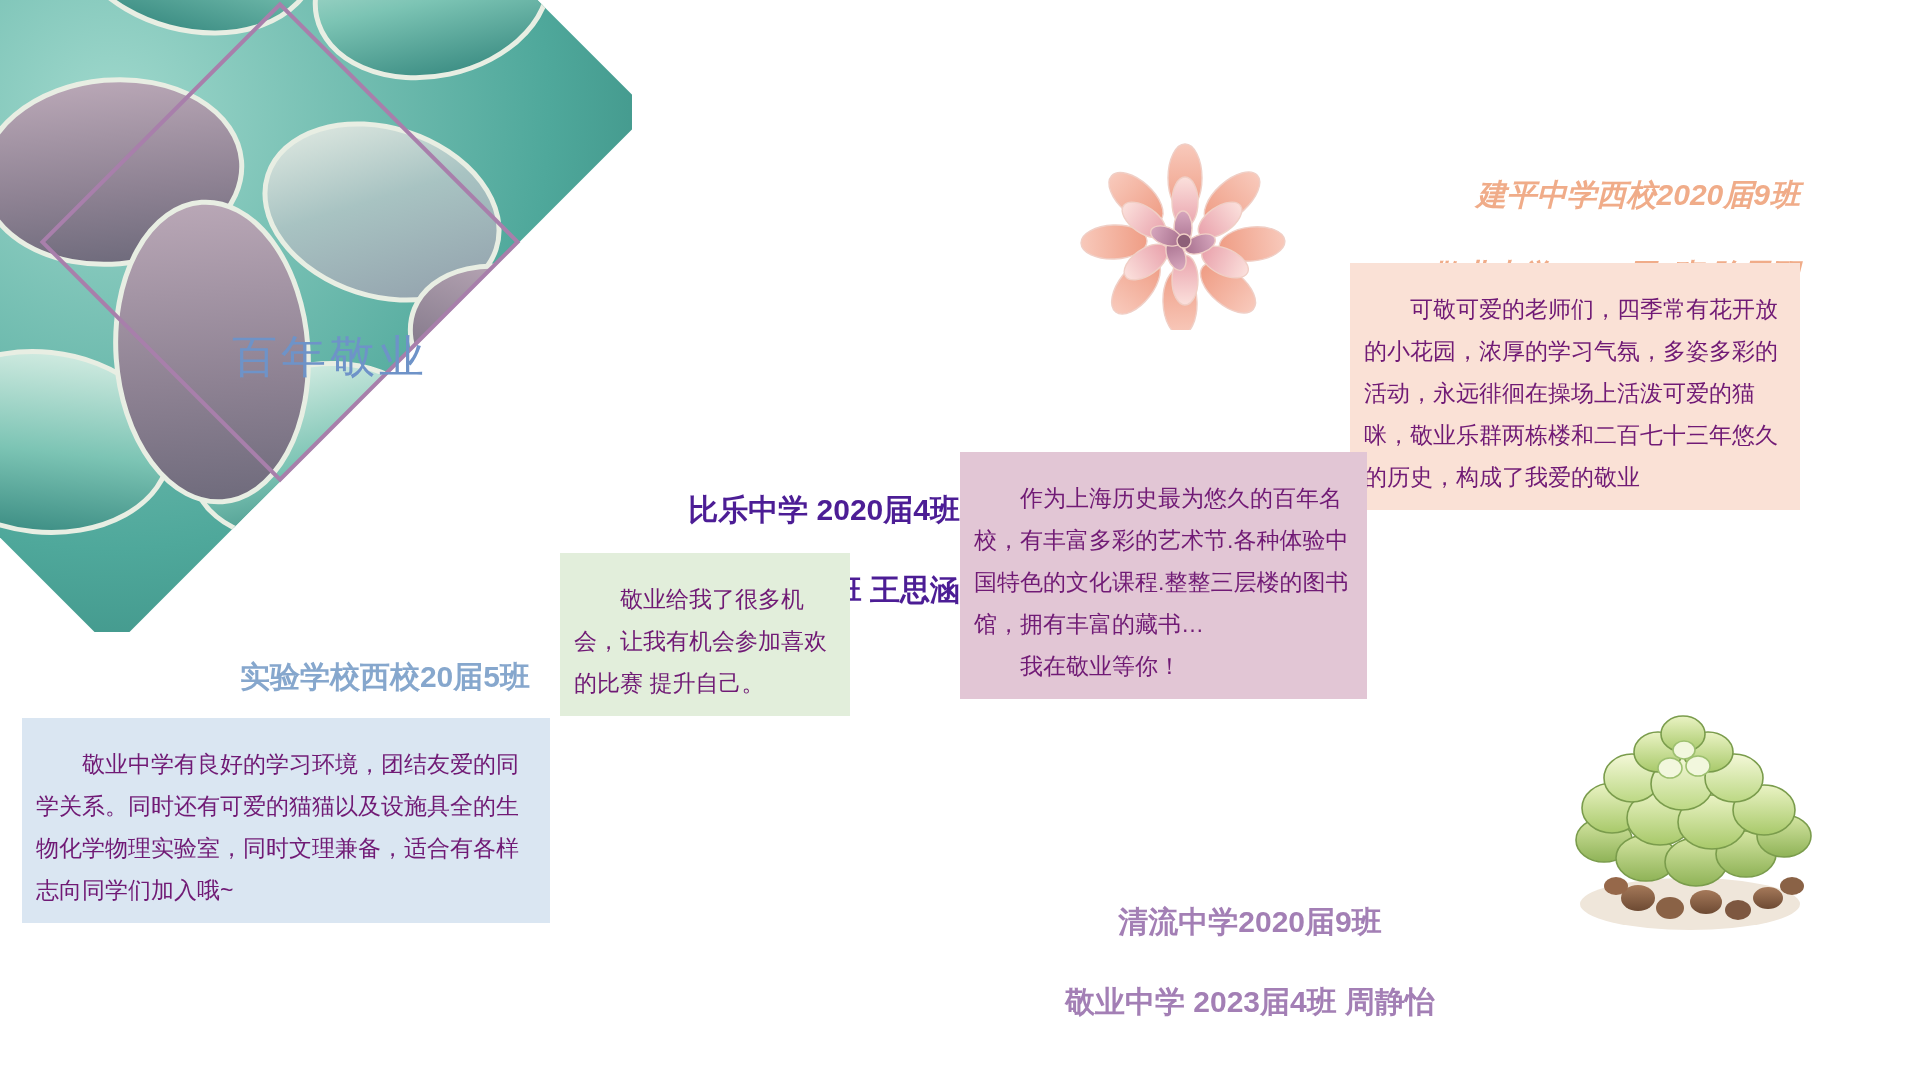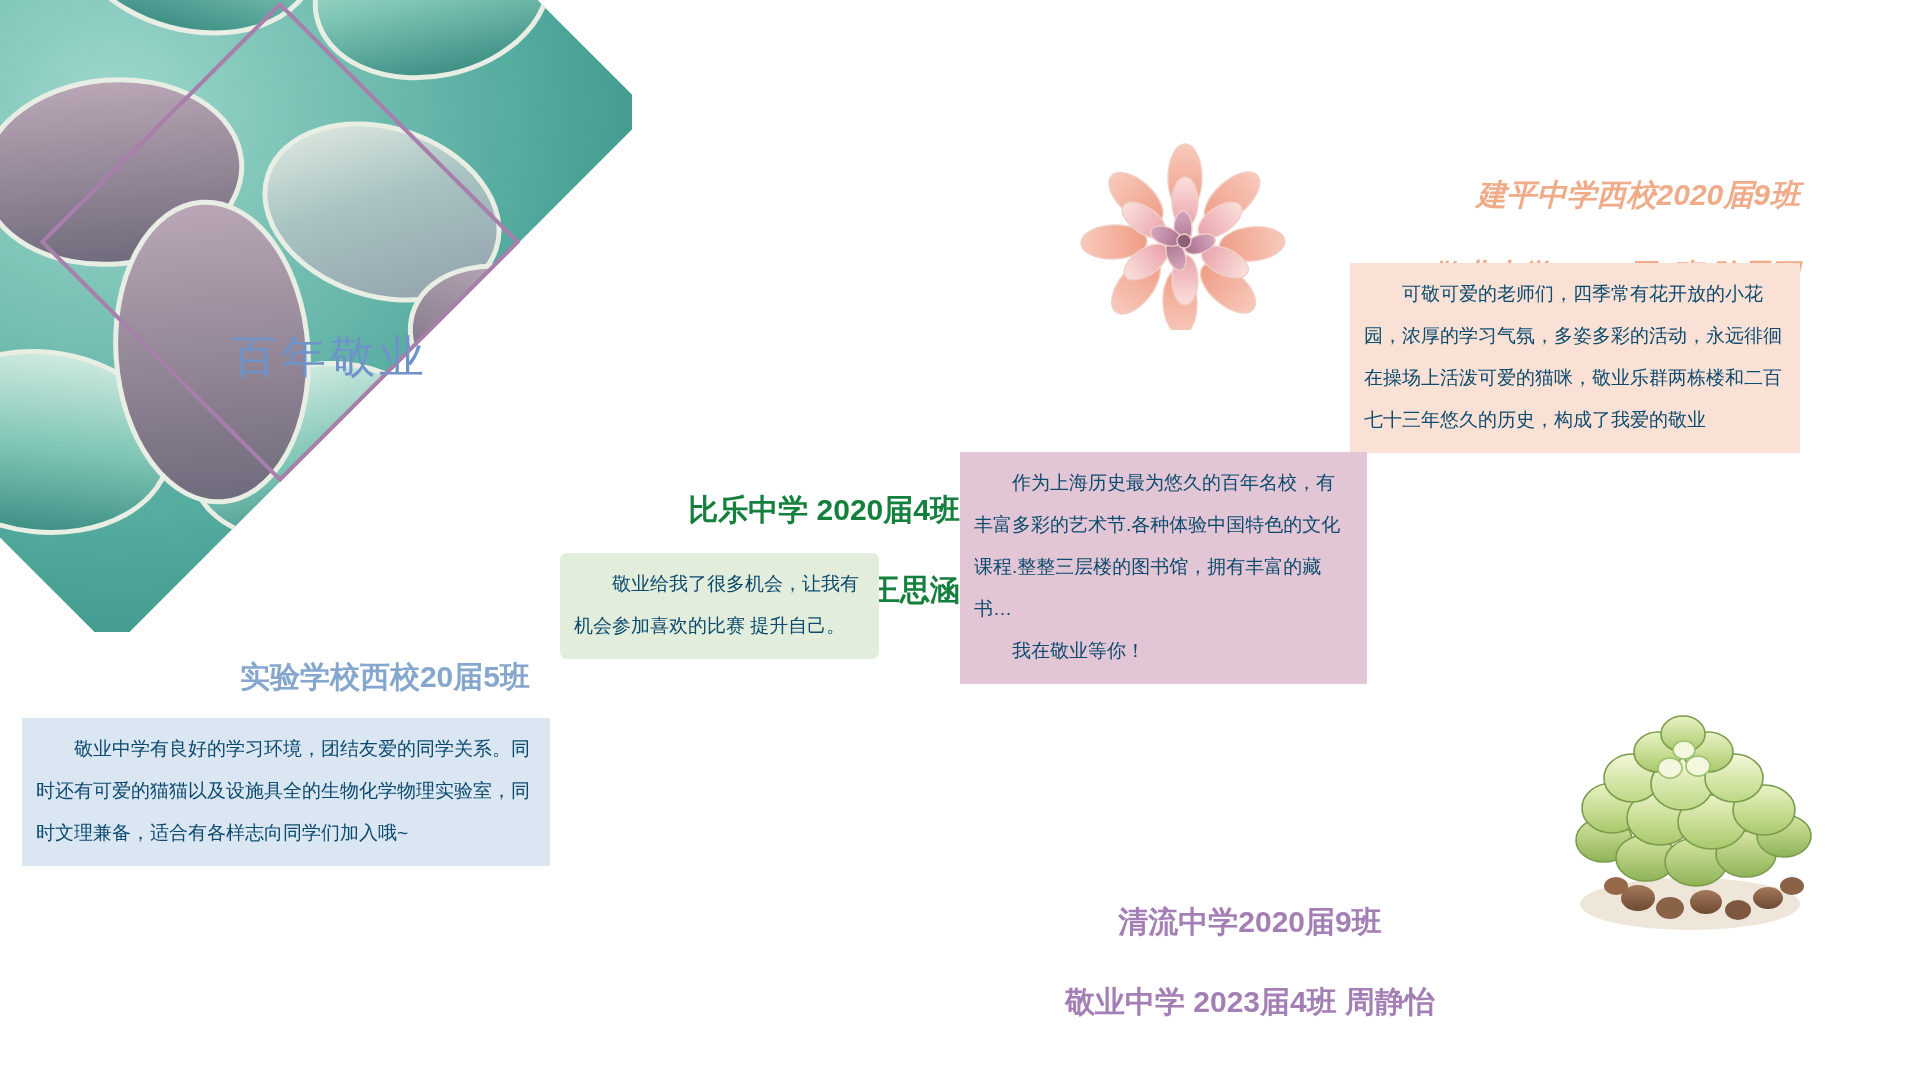--- a/index.html
+++ b/index.html
@@ -52,35 +52,35 @@
   .head{
     position:absolute;
     font-weight:bold;
     font-size:30px;
     line-height:40px;
     white-space:pre-line;
     text-align:right;
   }
   .quote{
     position:absolute;
-    font-size:19px;
+    font-size:23px;
     line-height:42px;
-    color:#0c4a6e;
+    color:#701a75;
     white-space:pre-line;
     box-sizing:border-box;
-    padding:10px 14px 12px 14px;
+    padding:25px 14px 12px 14px;
   }
 
   
   .head-blue{left:60px;top:617px;width:470px;color:#86a7cd;}
   .box-blue{left:22px;top:718px;width:528px;background:#dae6f2;}
 
   
-  .head-green{left:300px;top:450px;width:660px;color:#15803d;text-align:right;}
-  .box-green{left:560px;top:553px;width:319px;background:#e2eedb;border-radius:7px;}
+  .head-green{left:300px;top:450px;width:660px;color:#4c1d95;text-align:right;}
+  .box-green{left:560px;top:553px;width:290px;background:#e2eedb;}
 
   
   .box-mauve{left:960px;top:452px;width:407px;background:#e2c6d5;}
   .head-mauve{left:700px;top:862px;width:700px;color:#a37fb5;text-align:center;padding-left:200px;}
 
   
   .head-orange{left:1240px;top:135px;width:560px;color:#f0ac89;text-align:right;font-style:italic;}
   .box-orange{left:1350px;top:263px;width:450px;background:#fae1d6;}
   .hang{display:block;}
 

